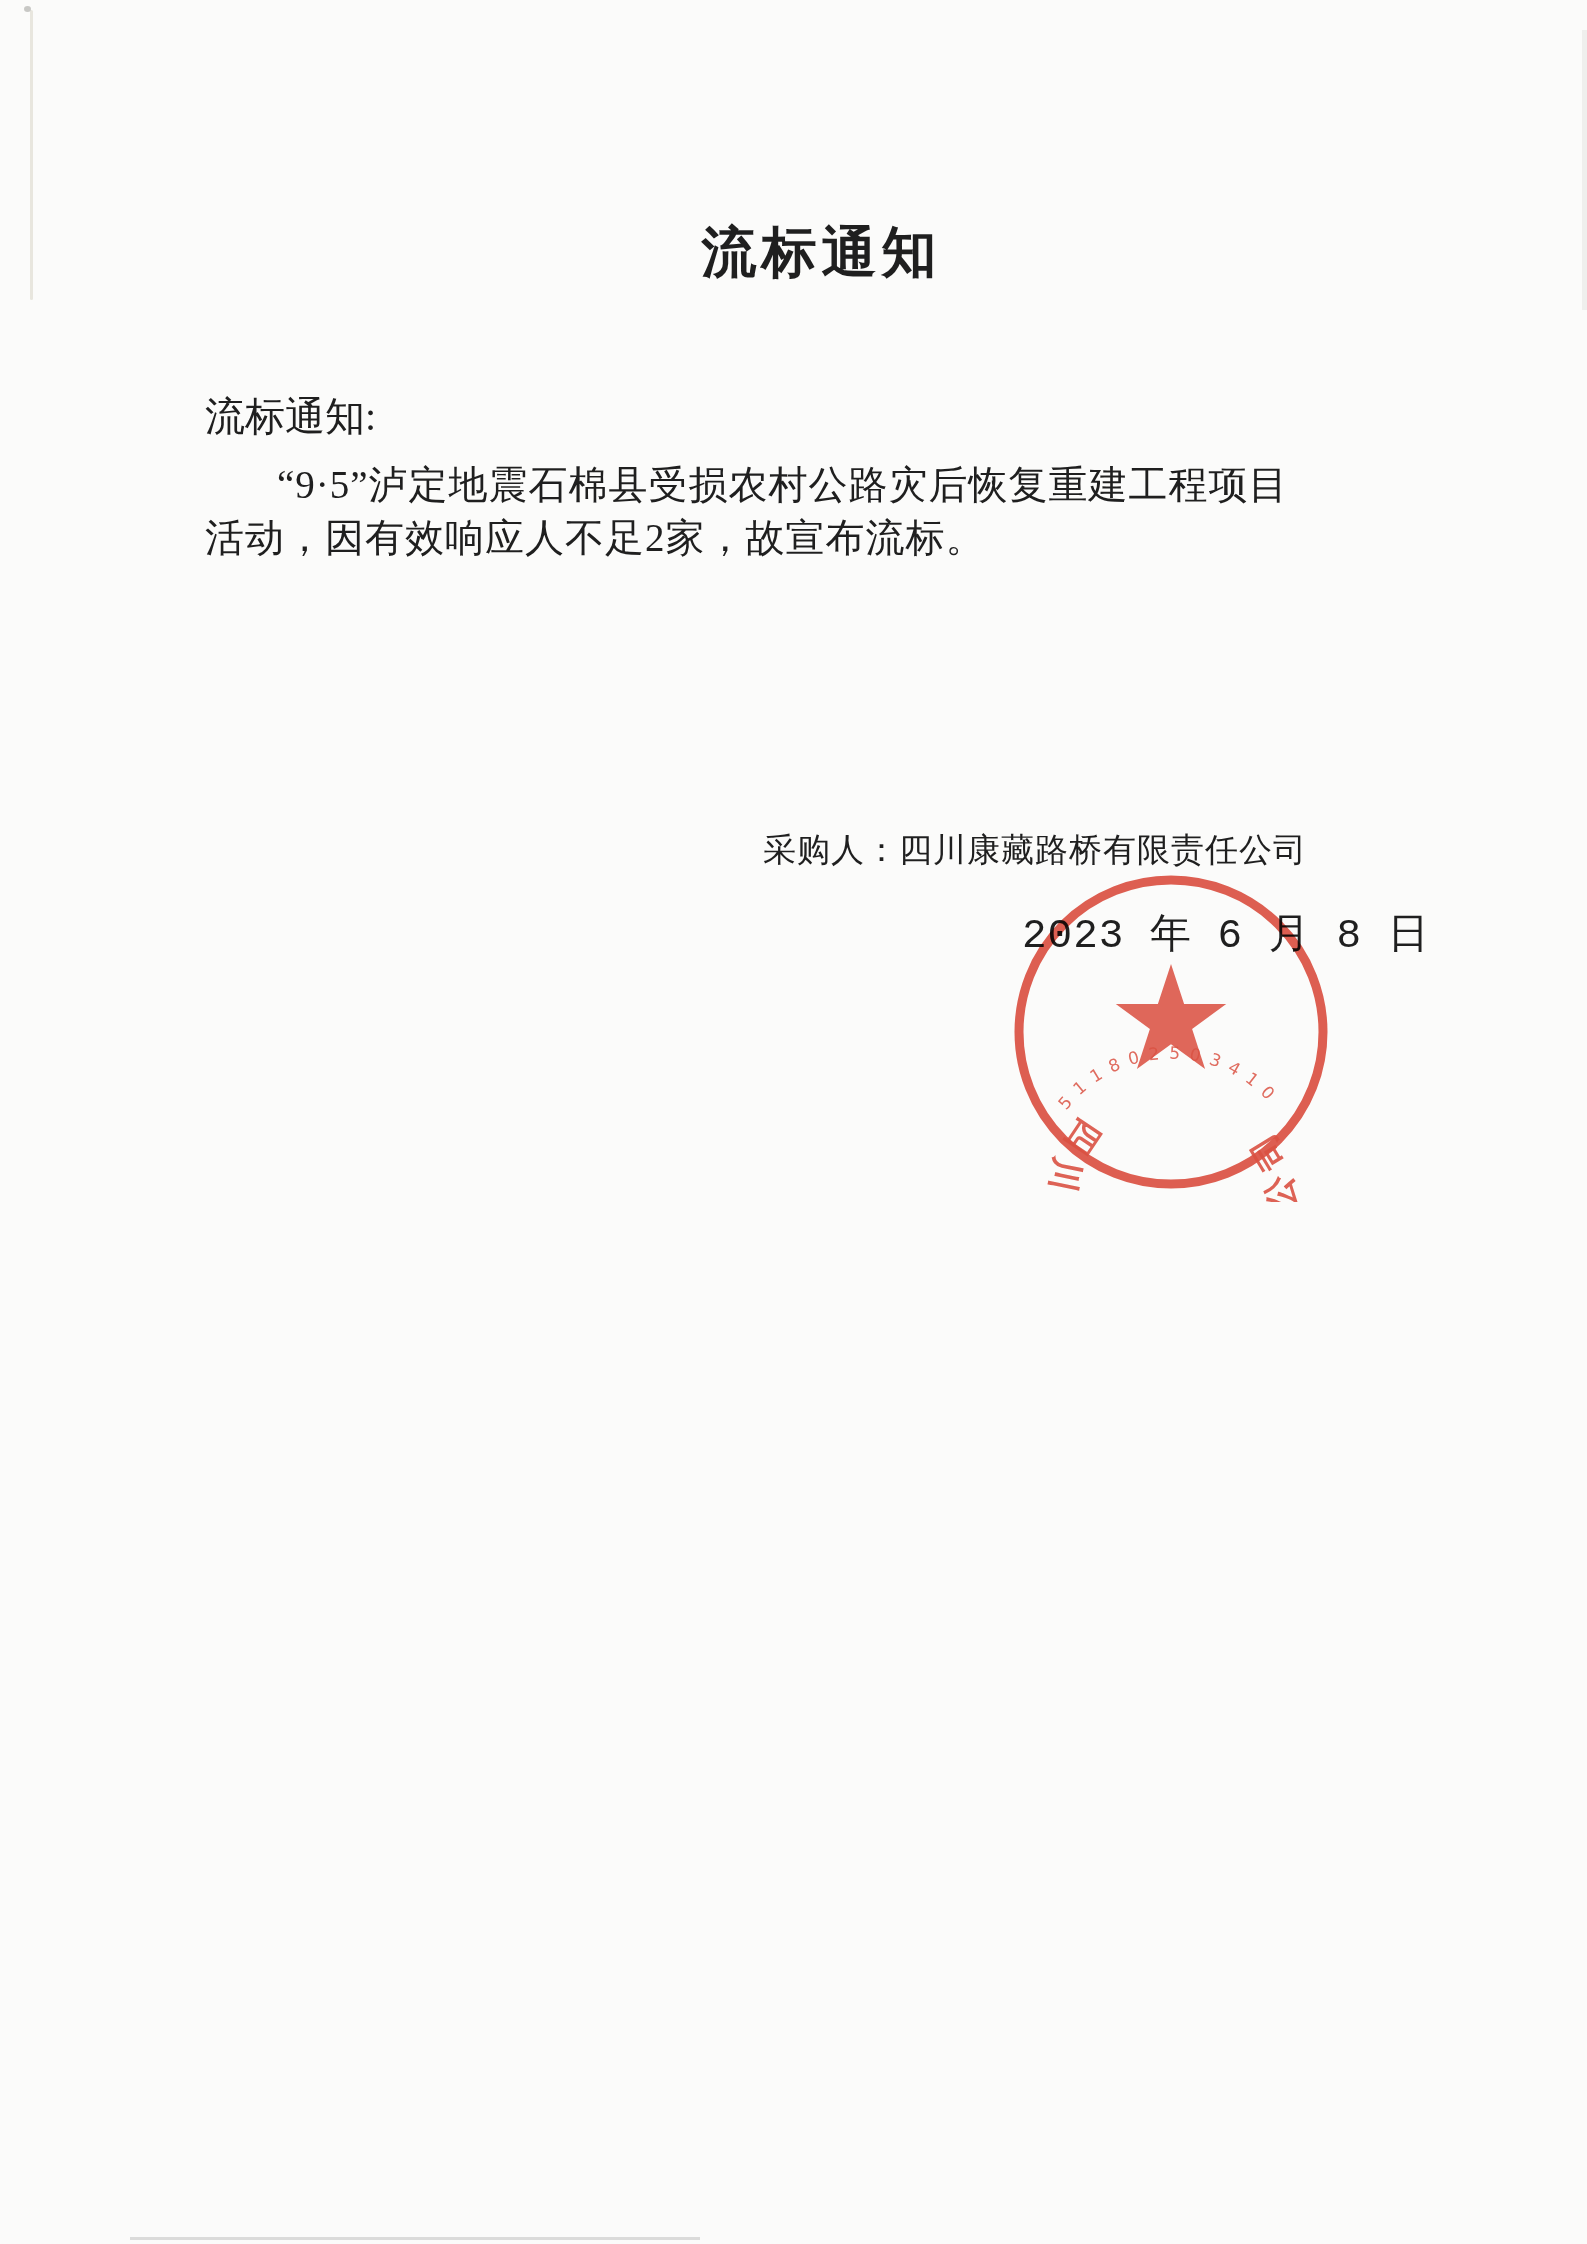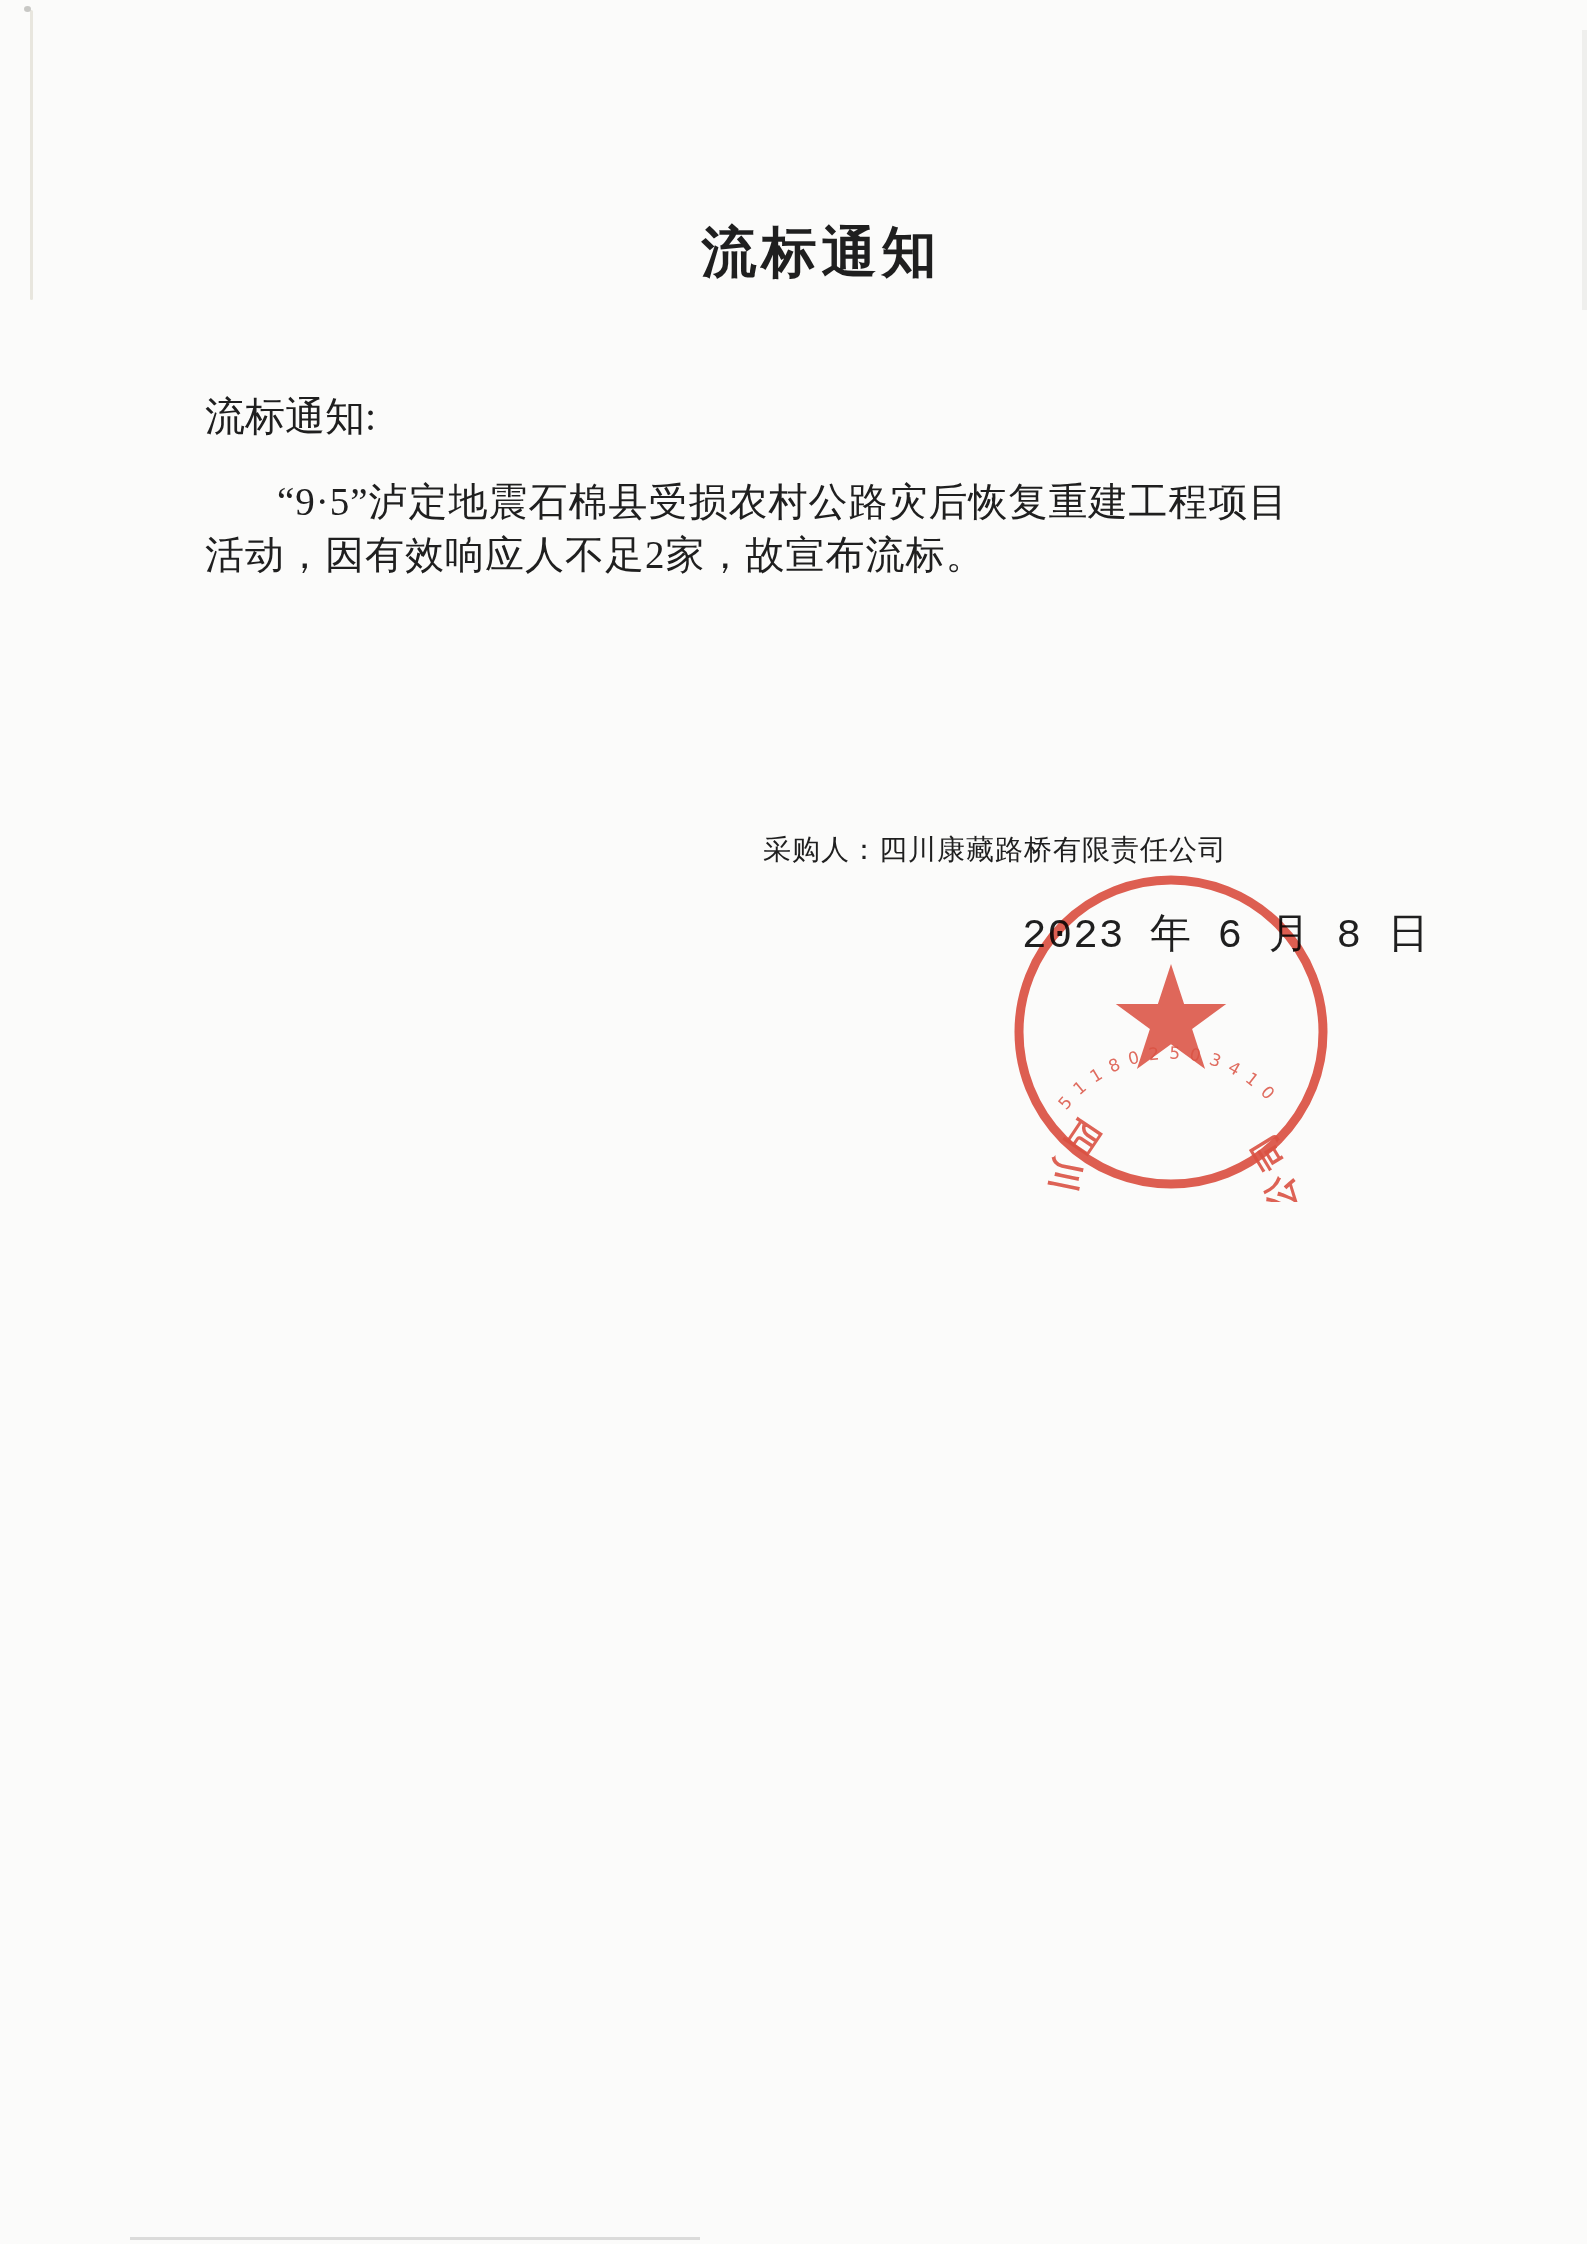--- a/index.html
+++ b/index.html
@@ -9,24 +9,24 @@
     font-family:"Liberation Serif","DejaVu Serif",serif;
     color:#1f1f1f;
   }
   .abs{position:absolute;white-space:nowrap;}
   .doc-title{
     left:0;top:216px;width:100%;text-align:center;
     transform:translateX(28px);
     font-size:55px;font-weight:700;letter-spacing:5px;
   }
   .salutation{left:205px;top:392px;font-size:40px;line-height:50px;}
-  .body-par{left:205px;top:458px;font-size:39px;line-height:53px;letter-spacing:1px;margin-top:17px;}
+  .body-par{left:205px;top:458px;font-size:39px;line-height:53px;letter-spacing:1px;}
   .body-par .line{height:53px;}
   .body-par .line.indent{padding-left:72px;}
-  .purchaser{left:763px;top:822px;font-size:28px;line-height:56px;letter-spacing:1px;}
+  .purchaser{left:763px;top:822px;font-size:33px;line-height:56px;letter-spacing:1px;}
   .dateline{left:1022px;top:910px;font-size:41px;line-height:52px;letter-spacing:1px;font-family:Liberation Mono, monospace;}
   .seal{
     left:1001px;top:862px;width:340px;height:340px;
     mix-blend-mode:multiply;opacity:.92;pointer-events:none;
   }
   .seal svg{width:100%;height:100%;display:block;}
   .seal-company{font-size:34px;letter-spacing:13px;font-weight:700;font-family:"Liberation Serif","DejaVu Serif",serif;}
   .seal-serial{font-size:17px;letter-spacing:9px;font-family:"DejaVu Sans","Liberation Sans",sans-serif;}
   
   .art-left{left:30px;top:10px;width:3px;height:290px;background:#d9d6c6;opacity:.55;border-radius:2px;}

